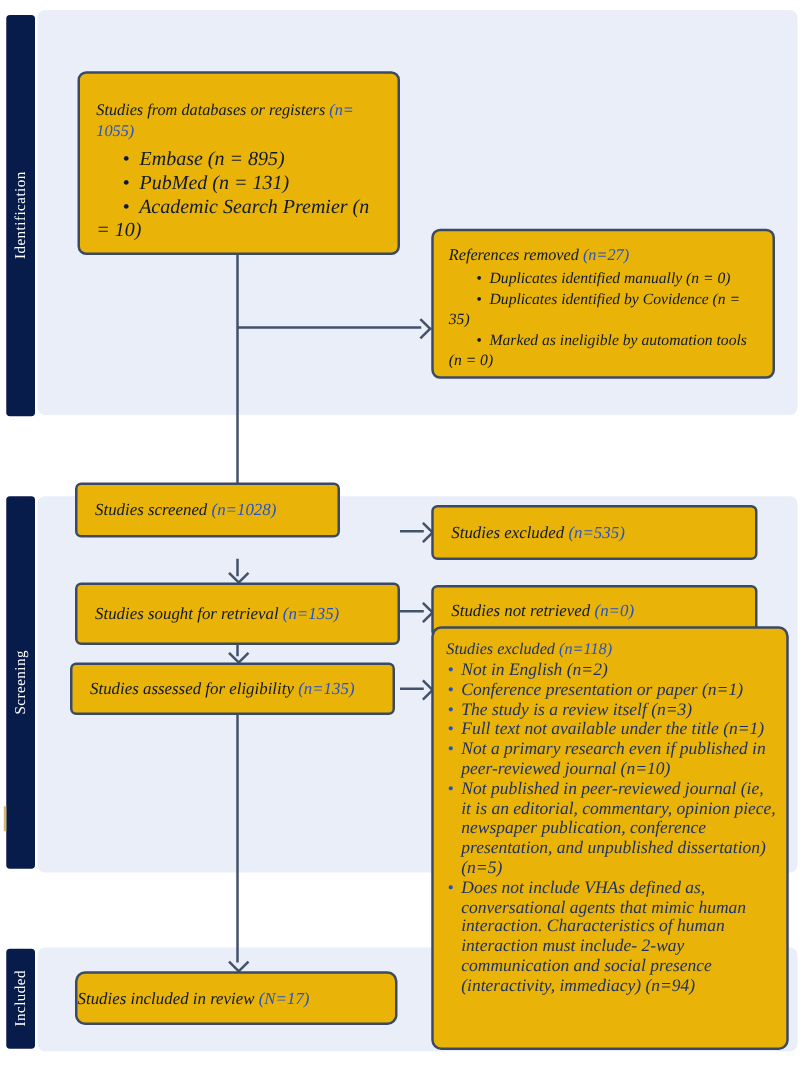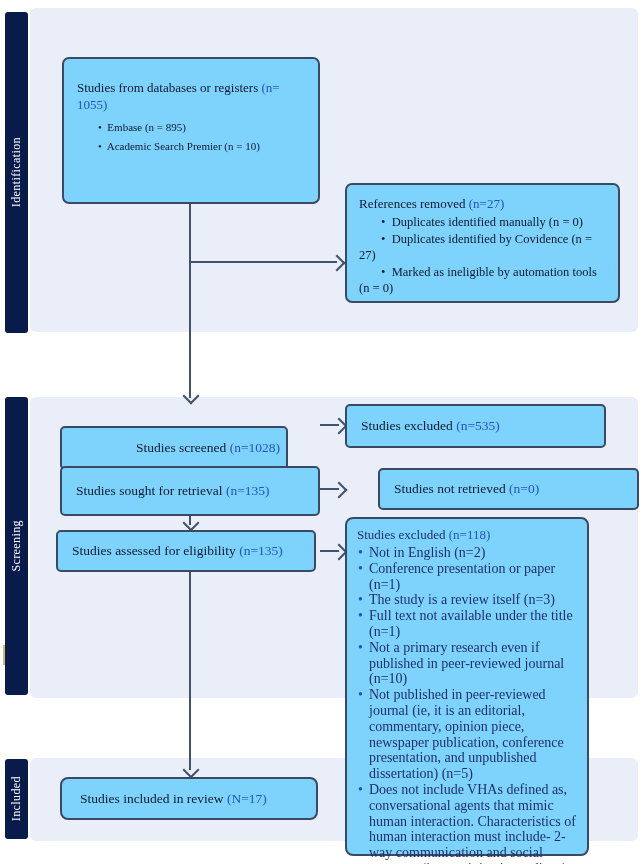--- a/index.html
+++ b/index.html
@@ -22,40 +22,40 @@
                font-size:12px; letter-spacing:.4px; white-space:nowrap; }
   .tick { position:absolute; left:3px; top:645px; width:2px; height:20px; background:#d9b96d; z-index:2; }
   
   .vline { position:absolute; width:2px; background:#42526b; z-index:1; }
   .hline { position:absolute; height:2px; background:#42526b; z-index:1; }
   .chev  { position:absolute; width:10px; height:10px; border:0 solid #42526b;
            transform:rotate(45deg); z-index:1; }
   .chev.down  { border-right-width:2px; border-bottom-width:2px; }
   .chev.right { border-top-width:2px; border-right-width:2px; }
   
-  .box { position:absolute; background:#7dd3fc; border:2px solid #3a4a64; box-sizing:border-box;
-         color:#0e1930; z-index:2; }
+  .box { position:absolute; background:#eab308; border:2px solid #3a4a64; box-sizing:border-box;
+         color:#0e1930; z-index:2;font-style:italic; }
   .rowbox { display:flex; align-items:center; padding-left:14px; padding-right:6px;
             font-size:13.5px; border-radius:5px; }
   .blue { color:#2353c8; }
   .pw { white-space:pre-wrap; }
   #box-databases { left:62px; top:57px;  width:258px; height:147px; border-radius:7px;
                    padding:20px 8px 0 13px; font-size:13px; line-height:17px; }
   #box-references{ left:345px; top:183px; width:275px; height:120px; border-radius:7px;
                    padding:10px 8px 0 12px; font-size:13px; line-height:17px; }
-  #box-screened  { left:60px;  top:426px; width:228px; height:44px;justify-content:flex-end; }
+  #box-screened  { left:60px;  top:386px; width:212px; height:44px; }
   #box-excluded1 { left:345px; top:404px; width:261px; height:44px; }
   #box-sought    { left:60px;  top:466px; width:260px; height:50px; }
-  #box-notretr   { left:345px; top:468px; width:261px; height:42px;margin-left:33px; }
+  #box-notretr   { left:345px; top:468px; width:261px; height:42px; }
   #box-assessed  { left:56px;  top:530px; width:260px; height:42px; }
-  #box-bigexcl   { left:345px; top:517px; width:244px; height:339px; border-radius:8px;
+  #box-bigexcl   { left:345px; top:501px; width:286px; height:339px; border-radius:8px;
                    padding:8px 8px 0 10px; font-size:13px; line-height:16px; color:#1e3166; }
   #box-included  { left:60px;  top:777px; width:258px; height:43px; border-radius:8px; }
   
-  .b1 { margin-top:5px; font-size:11px; }
+  .b1 { margin-top:5px; font-size:16px; }
   .b1 > div { text-indent:21px; line-height:19px; white-space:pre-wrap; }
   .b2 { margin-top:2px; font-size:12.5px; }
   .b2 > div { text-indent:22px; line-height:16.5px; white-space:pre-wrap; }
   .bx { list-style:none; margin:2px 0 0 0; padding:0; font-size:14px; line-height:15.8px; }
   .bx li { position:relative; padding-left:12px; margin:0; }
   .bx li::before { content:"\2022"; position:absolute; left:1px; color:#2353c8; }
 </style>
 </head>
 <body>
 
@@ -98,30 +98,31 @@
   <div class="chev right" style="left:333px; top:546px;"></div>
 
   <div class="vline" style="left:189px; top:572px; height:198px;"></div>
   <div class="chev down" style="left:185px; top:764px;"></div>
 
   <div class="box" id="box-databases">
     <div><span class="pw">Studies from databases or registers </span><span class="blue pw">(n=
 1055)</span></div>
     <div class="b1">
         <div>•  Embase (n = 895)</div>
+        <div>•  PubMed (n = 131)</div>
         <div>•  Academic Search Premier (n = 10)</div>
       </div>
   </div>
 
   <div class="box" id="box-references">
     <div><span class="pw">References removed </span><span class="blue pw">(n=27)</span></div>
     <div class="b2">
         <div>•  Duplicates identified manually (n = 0)</div>
         <div>•  Duplicates identified by Covidence (n =
-27)</div>
+35)</div>
         <div>•  Marked as ineligible by automation tools
 (n = 0)</div>
       </div>
   </div>
 
   <div class="box rowbox" id="box-screened">
     <div><span>Studies screened </span><span class="blue">(n=1028)</span></div>
   </div>
 
   <div class="box rowbox" id="box-excluded1">
@@ -146,17 +147,17 @@
         <li>Not in English (n=2)</li>
         <li>Conference presentation or paper (n=1)</li>
         <li>The study is a review itself (n=3)</li>
         <li>Full text not available under the title (n=1)</li>
         <li>Not a primary research even if published in peer-reviewed journal (n=10)</li>
         <li>Not published in peer-reviewed journal (ie, it is an editorial, commentary, opinion piece, newspaper publication, conference presentation, and unpublished dissertation) (n=5)</li>
         <li>Does not include VHAs defined as, conversational agents that mimic human interaction. Characteristics of human interaction must include- 2-way communication and social presence (interactivity, immediacy) (n=94)</li>
       </ul>
   </div>
 
-  <div class="box rowbox" id="box-included" style="padding-left:18px;">
+  <div class="box rowbox" id="box-included" style="padding-left:0;">
     <div><span>Studies included in review </span><span class="blue">(N=17)</span></div>
   </div>
 
 </div>
 
 </body></html>

